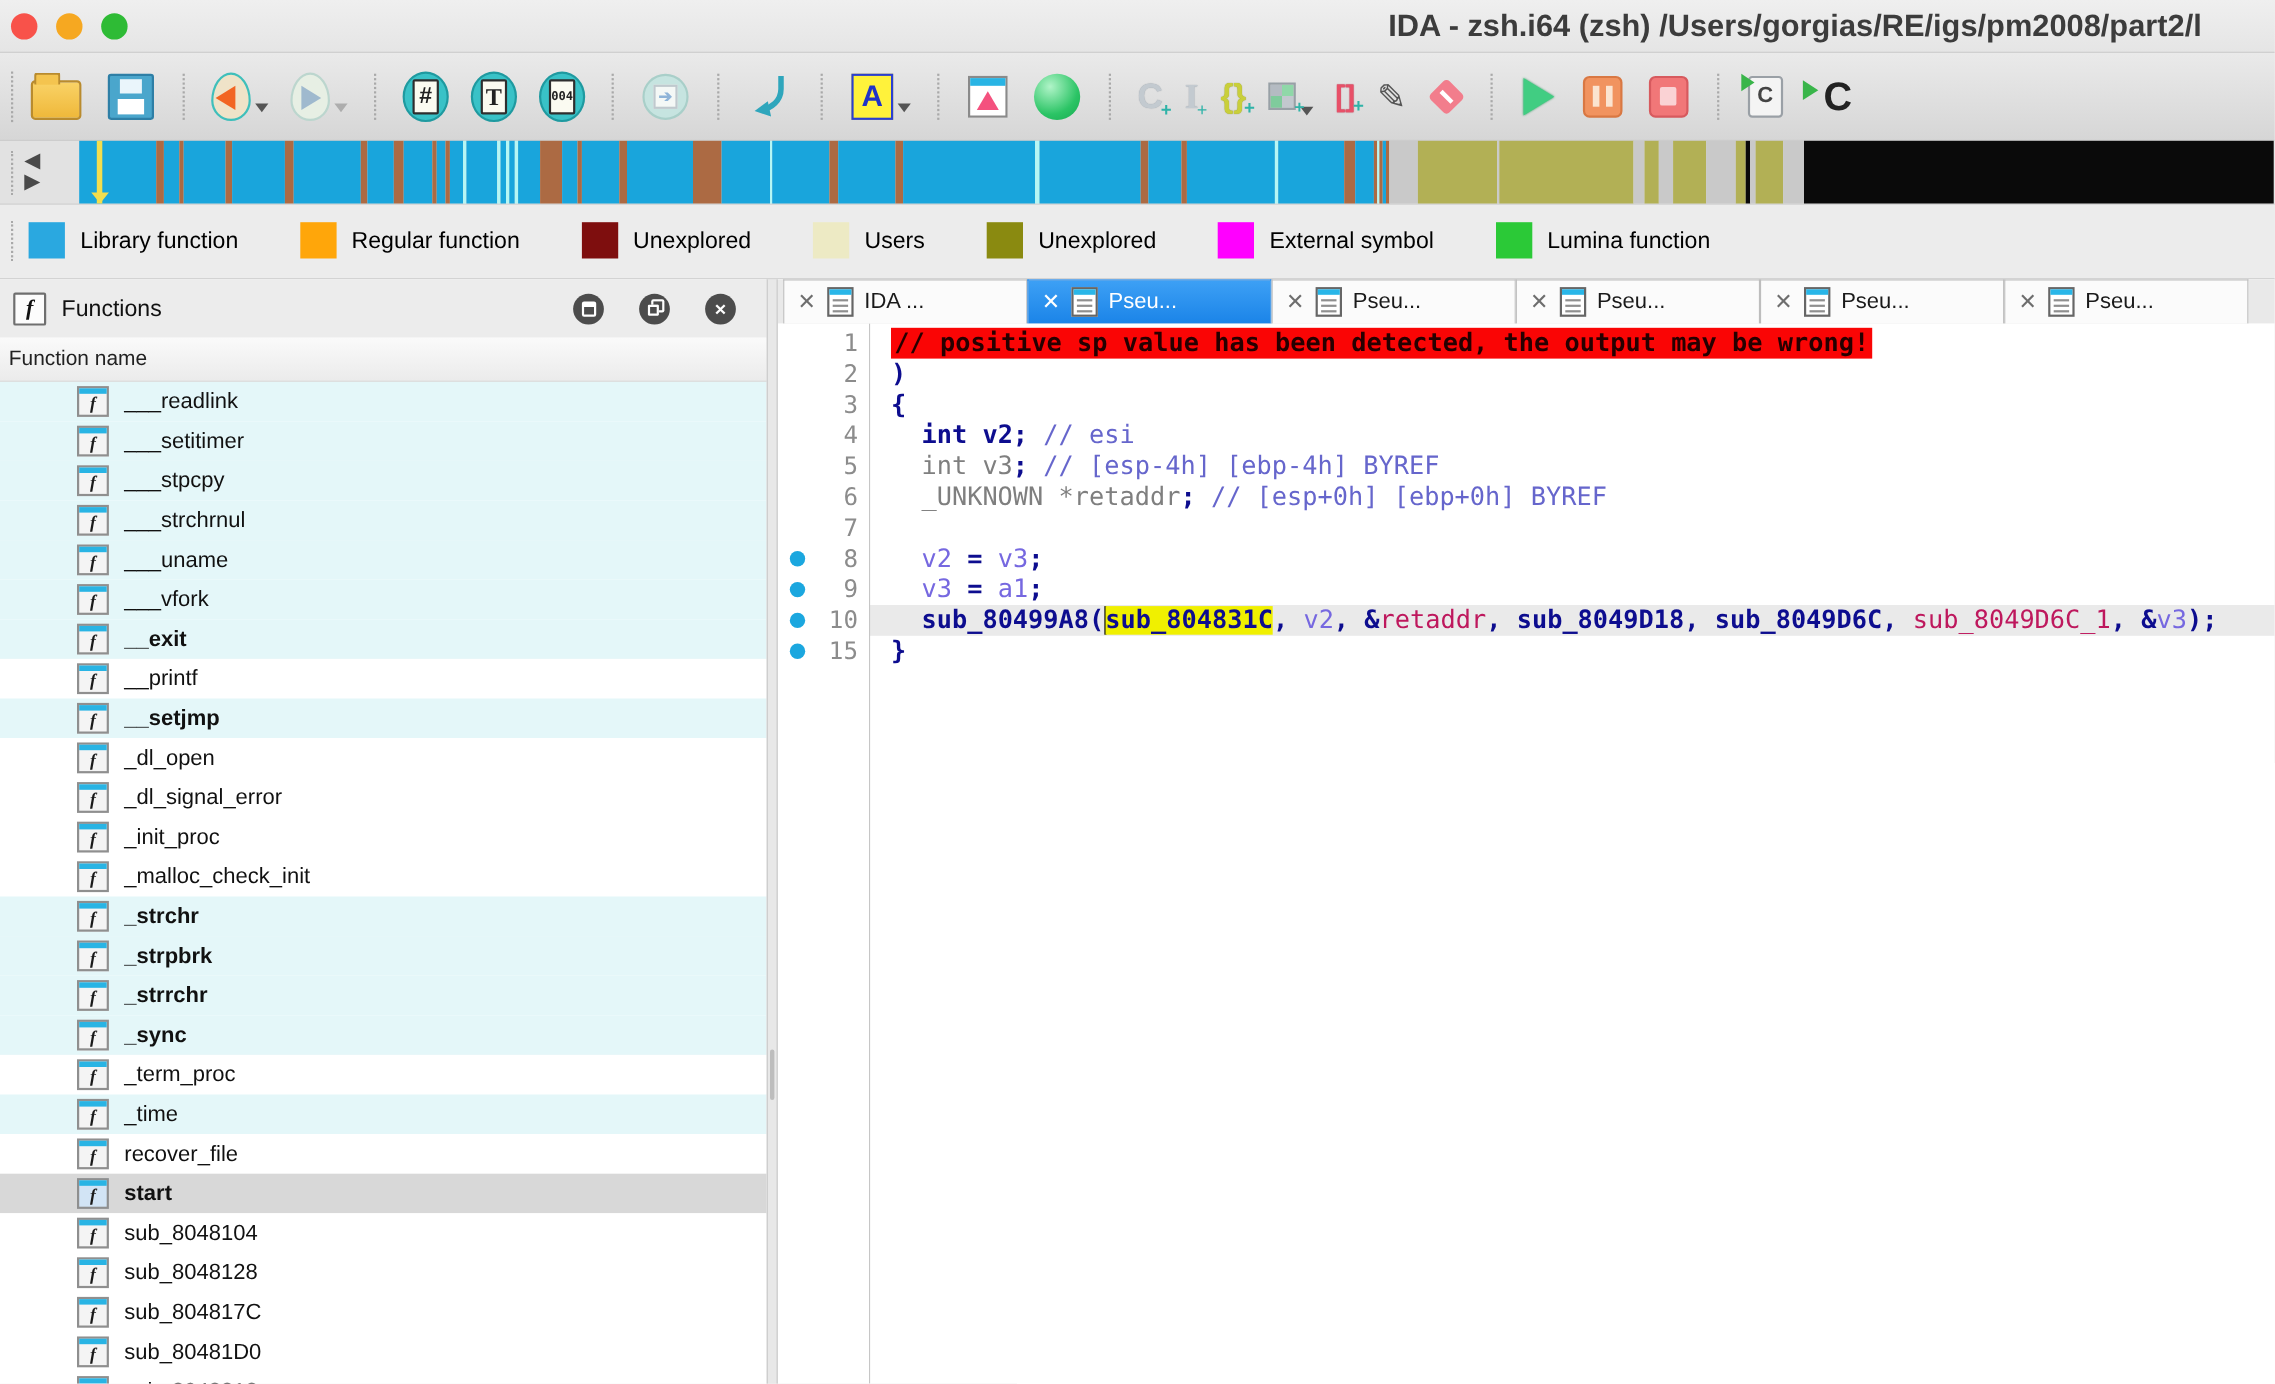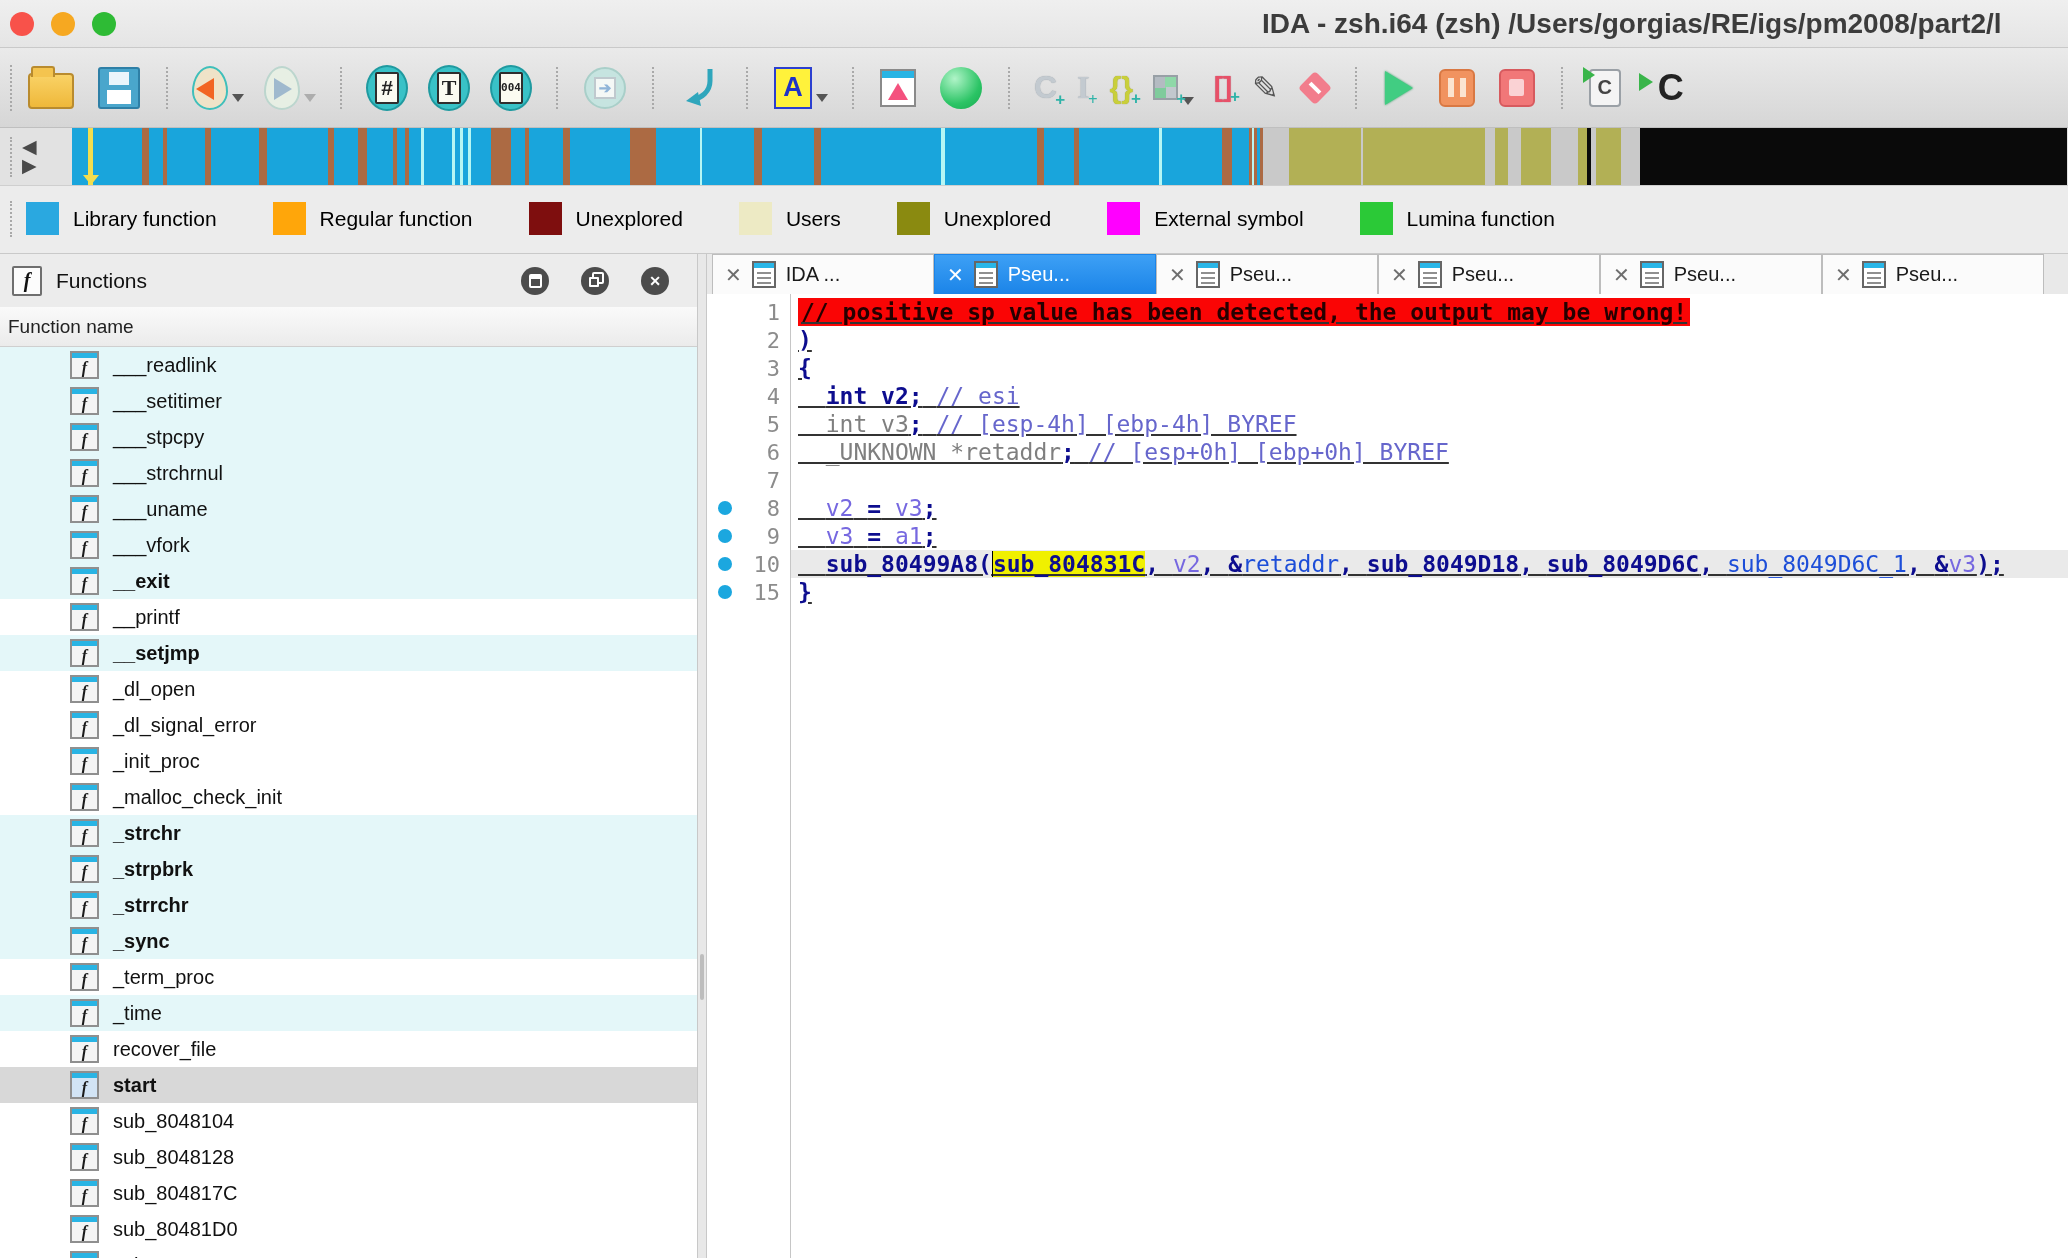--- a/index.html
+++ b/index.html
@@ -129,29 +129,29 @@
   .tab-icon::after { content:""; position:absolute; left:3px; right:3px; top:9px; height:2px; background:#8F8F8F; box-shadow:0 5px 0 #8F8F8F, 0 10px 0 #8F8F8F; }
   .tab-label { font-size:20px; color:#1A1A1A; white-space:nowrap; overflow:hidden; }
   .tab.active .tab-label { color:#fff; }
 
   .codearea { flex:1; position:relative; font-family:"DejaVu Sans Mono",monospace; font-size:23px; padding-top:4px; overflow:hidden; }
   .gutter-line { position:absolute; left:83px; top:0; bottom:0; width:1px; background:#C6C6C6; z-index:2; }
   .code-line { display:flex; height:28px; align-items:center; }
   .lgut { width:83px; flex:none; position:relative; display:flex; align-items:center; justify-content:flex-end; }
   .dot { position:absolute; left:11px; width:14px; height:14px; border-radius:50%; background:#1BA7DF; }
   .lnum { font-size:22px; color:#8C8C8C; padding-right:10px; }
-  .ltext { flex:1; padding-left:8px; white-space:pre; color:#333; height:100%; display:flex; align-items:center;text-decoration:underline; }
+  .ltext { flex:1; padding-left:20px; white-space:pre; color:#333; height:100%; display:flex; align-items:center; }
   .code-line.current .ltext { background:#EAEAEA; }
   .s-plain { color:#333; }
   .s-warn { background:#FA0505; color:#260000; font-weight:bold; padding:1px 3px; }
   .s-gray { color:#7F7F7F; }
   .s-kw { color:#0D0D8F; font-weight:bold; }
   .s-var { color:#7668E0; }
   .s-com { color:#6666CC; }
-  .s-weak { color:#1d4ed8; }
+  .s-weak { color:#be185d; }
   .s-hl { background:#F0F000; color:#0D0D8F; font-weight:bold; }
   .s-caret { display:inline-block; width:2px; height:26px; background:#000; margin-right:-1px; }
 </style>
 </head>
 <body>
 
 <div class="titlebar">
   <div class="lights">
     <span class="light red"></span>
     <span class="light yellow"></span>

